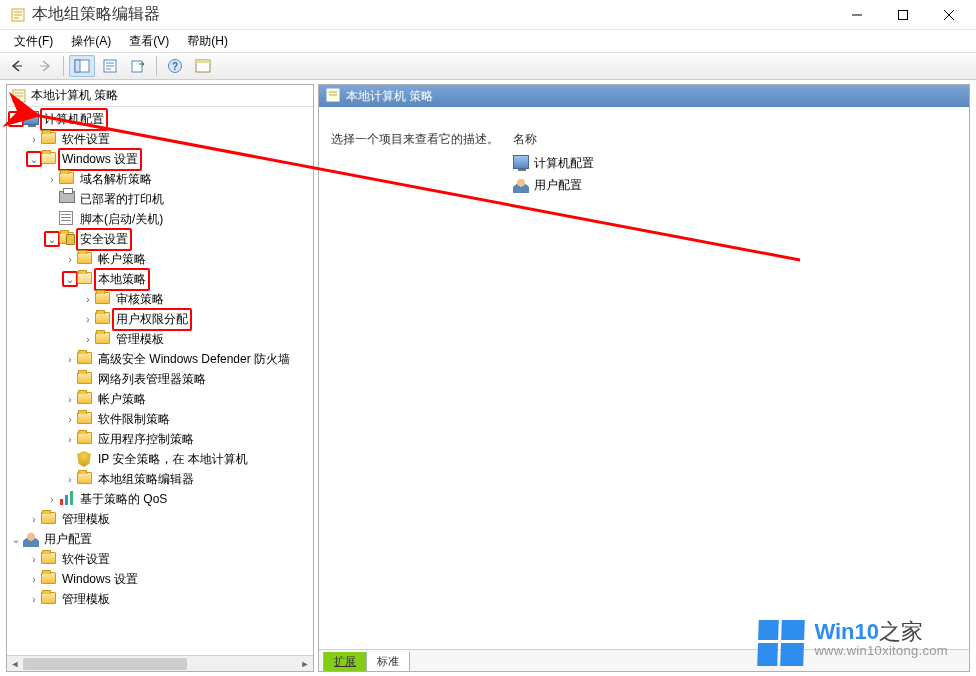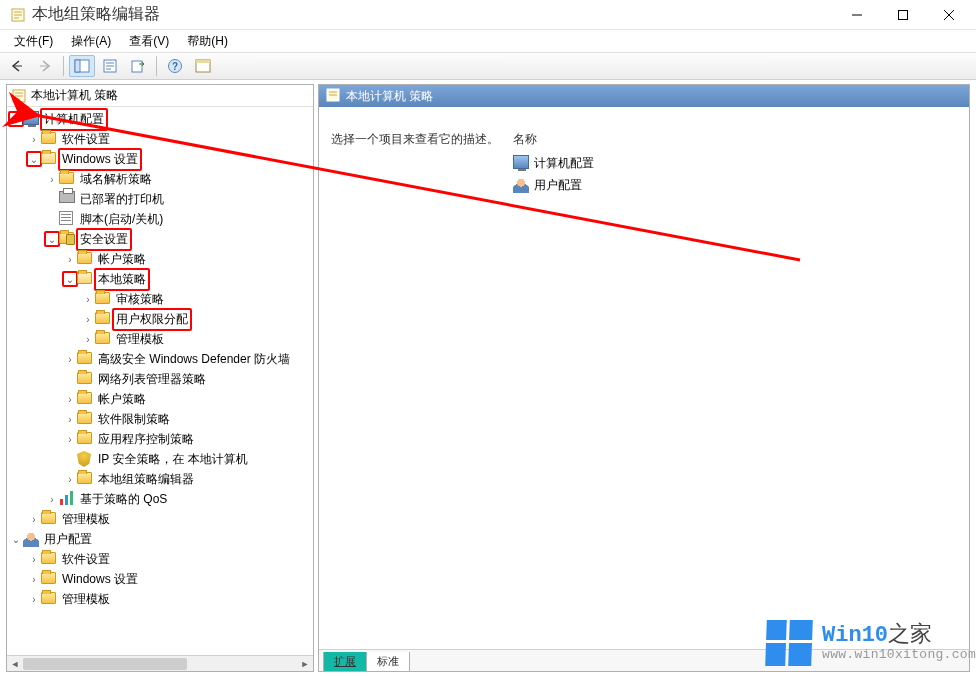--- a/index.html
+++ b/index.html
@@ -153,21 +153,21 @@
   padding: 2px 10px;
   border:1px solid #b0b0b0;
   border-top:none;
   background:#fff;
   color:#333;
   font-size:11px;
   position:relative;
   top:1px;
 }
 .r-tab + .r-tab { margin-left:-1px; }
-.r-tab:first-child { background:#14b8a6;text-decoration:underline; }
+.r-tab:first-child { background:#84cc16;text-decoration:underline; }
 
 
 .folder {
   background: linear-gradient(#ffe9a2,#f5c244);
   border:1px solid #cc9a1f;
   border-radius:1px;
   width:15px; height:12px;
   display:inline-block;
   position:relative;
   top:1px;
@@ -208,25 +208,24 @@
 
 .red-arrow {
   position:absolute;
   pointer-events:none;
   z-index: 50;
 }
 
 
 .watermark {
   position: absolute;
-  right: 0; bottom: 10px;
-  display:flex; align-items:center; gap:10px;
+  right: 28px; bottom: 10px;
+  display:flex; gap:10px;
   color:#666;
   z-index: 60;
-  font-family: Liberation Mono, monospace;
 }
 .winlogo {
   display:grid;
   grid-template-columns: 20px 23px;
   grid-template-rows: 20px 23px;
   gap:3px;
   transform: skewX(-2deg);
 }
 .winlogo div{ background:#2f8eed; }
 .watermark .txt { display:flex; flex-direction:column; line-height:1.1; }

